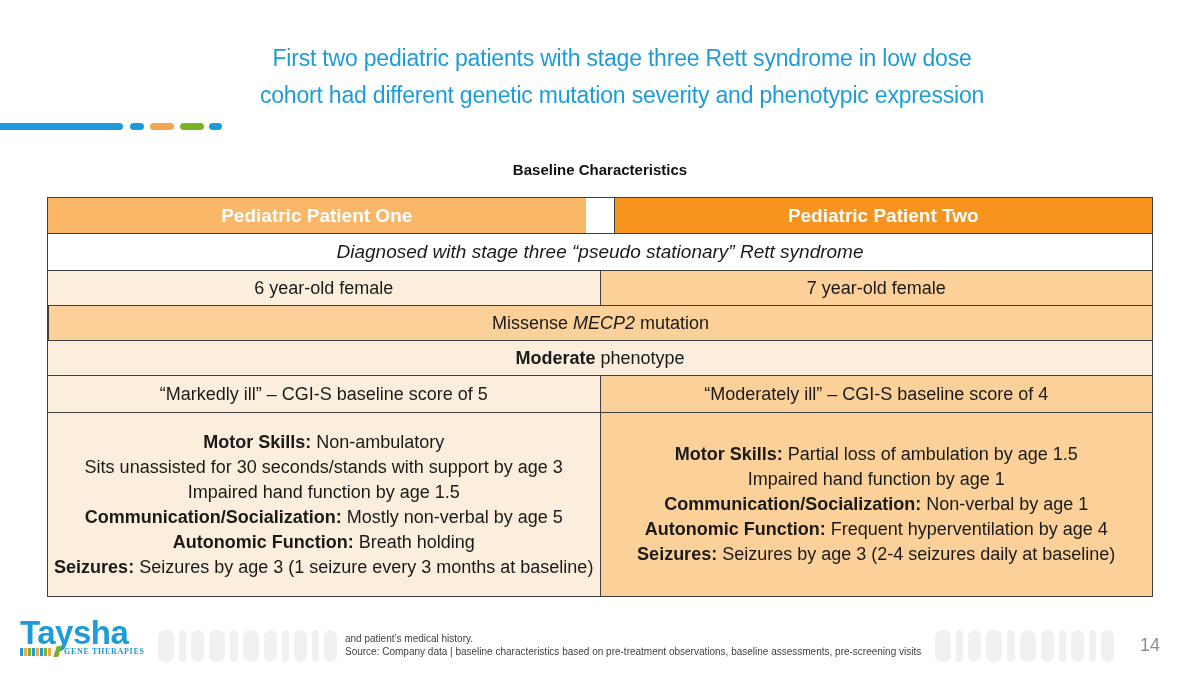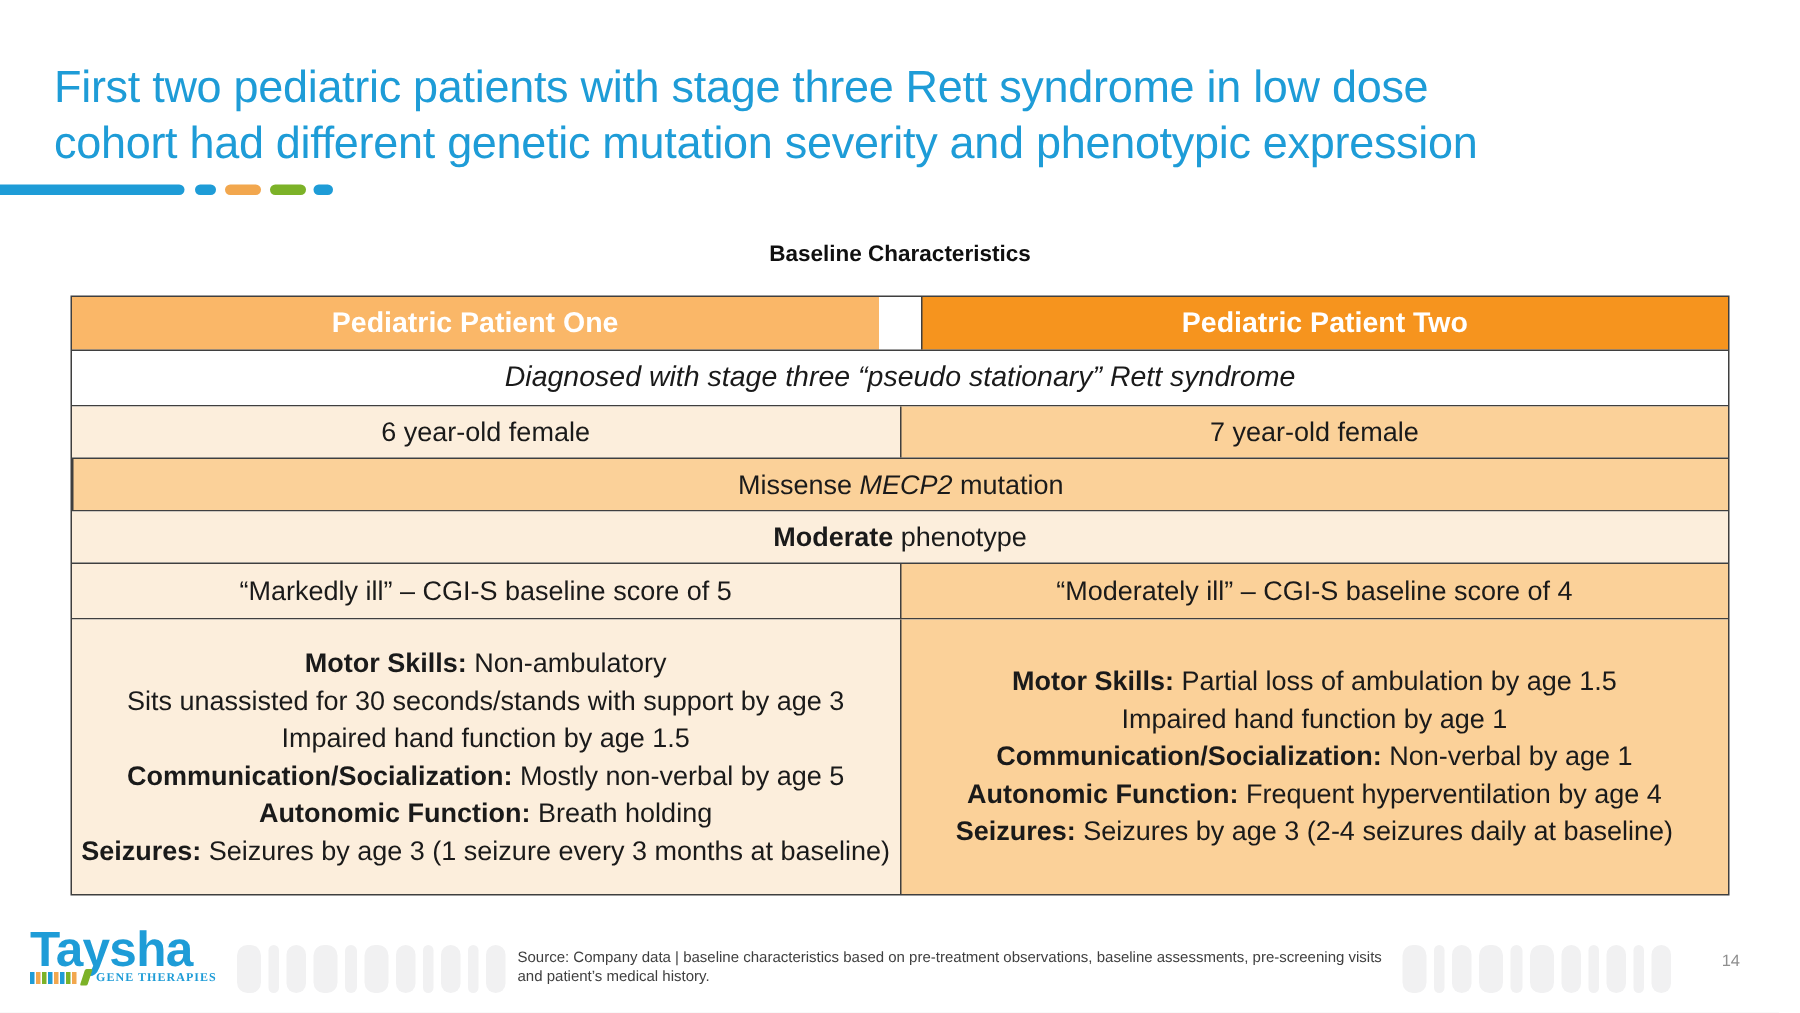--- a/index.html
+++ b/index.html
@@ -4,22 +4,22 @@
 <style>
   :root{
     --blue:#1E9CD7; --orange:#F2A74E; --green:#7CB228;
     --hdr1:#FAB768; --hdr2:#F6941E; --cell1:#FCEEDC; --cell2:#FBD199;
     --border:#3F3F3F; --pill:#F1F1F2;
   }
   *{margin:0;padding:0;box-sizing:border-box;}
   body{background:#e8e8e8;font-family:"Liberation Sans",sans-serif;}
   .slide{position:relative;width:1200px;height:675px;background:#fff;overflow:hidden;margin:0 auto;}
 
-  .title{position:absolute;left:36px;top:40px;width:1140px;font-size:30px;font-weight:400;
-         color:var(--blue);line-height:37px;letter-spacing:-0.2px;}
+  .title{position:absolute;left:52px;top:40px;width:1140px;font-size:23px;font-weight:400;
+         color:var(--blue);line-height:37px;letter-spacing:-0.2px;text-align:center;}
 
   .divider{position:absolute;left:0;top:123px;height:7px;width:300px;}
   .divider .bar{position:absolute;left:0;top:0;width:123px;height:7px;background:var(--blue);border-radius:0 4px 4px 0;}
   .divider .d{position:absolute;top:0;height:7px;border-radius:4px;}
   .divider .d1{left:130px;width:14px;background:var(--blue);}
   .divider .d2{left:150px;width:24px;background:var(--orange);}
   .divider .d3{left:180px;width:24px;background:var(--green);}
   .divider .d4{left:209px;width:13px;background:var(--blue);}
 
   .caption{position:absolute;left:0;top:161px;width:1200px;text-align:center;
@@ -58,21 +58,21 @@
   .logo-tag{font-size:8px;font-weight:700;color:var(--blue);letter-spacing:0.7px;}
 
   .pills{position:absolute;top:630px;display:flex;gap:5px;align-items:center;}
   .pills span{height:32px;background:var(--pill);border-radius:7px;display:inline-block;}
   .pills-left{left:158px;}
   .pills-right{left:935px;}
 
   .source{position:absolute;left:345px;top:632px;width:600px;font-size:10px;
           color:#3f3f3f;line-height:13px;}
 
-  .pagenum{position:absolute;right:40px;top:635px;font-size:11px;color:#8f8f8f;}
+  .pagenum{position:absolute;right:40px;top:635px;font-size:18px;color:#8f8f8f;}
 </style>
 </head>
 <body>
 
 <div class="slide">
 
   <div class="title">
     <div>First two pediatric patients with stage three Rett syndrome in low dose</div>
     <div>cohort had different genetic mutation severity and phenotypic expression</div>
   </div>
@@ -166,22 +166,22 @@
       <span style="width: 8px;"></span>
       <span style="width: 16px;"></span>
       <span style="width: 13px;"></span>
       <span style="width: 7px;"></span>
       <span style="width: 13px;"></span>
       <span style="width: 7px;"></span>
       <span style="width: 13px;"></span>
     </div>
 
   <div class="source">
+    <div>and patient’s medical history.</div>
     <div>Source: Company data | baseline characteristics based on pre-treatment observations, baseline assessments, pre-screening visits</div>
-    <div>and patient’s medical history.</div>
   </div>
 
   <div class="pills pills-right">
       <span style="width: 16px;"></span>
       <span style="width: 7px;"></span>
       <span style="width: 13px;"></span>
       <span style="width: 16px;"></span>
       <span style="width: 8px;"></span>
       <span style="width: 16px;"></span>
       <span style="width: 13px;"></span>

